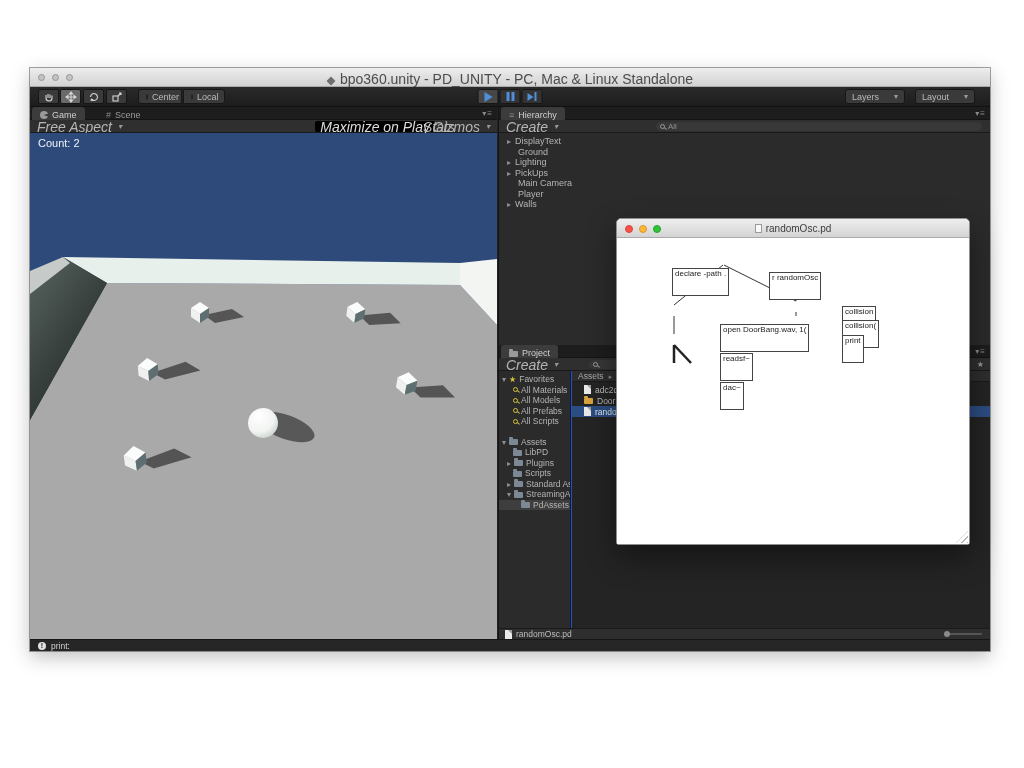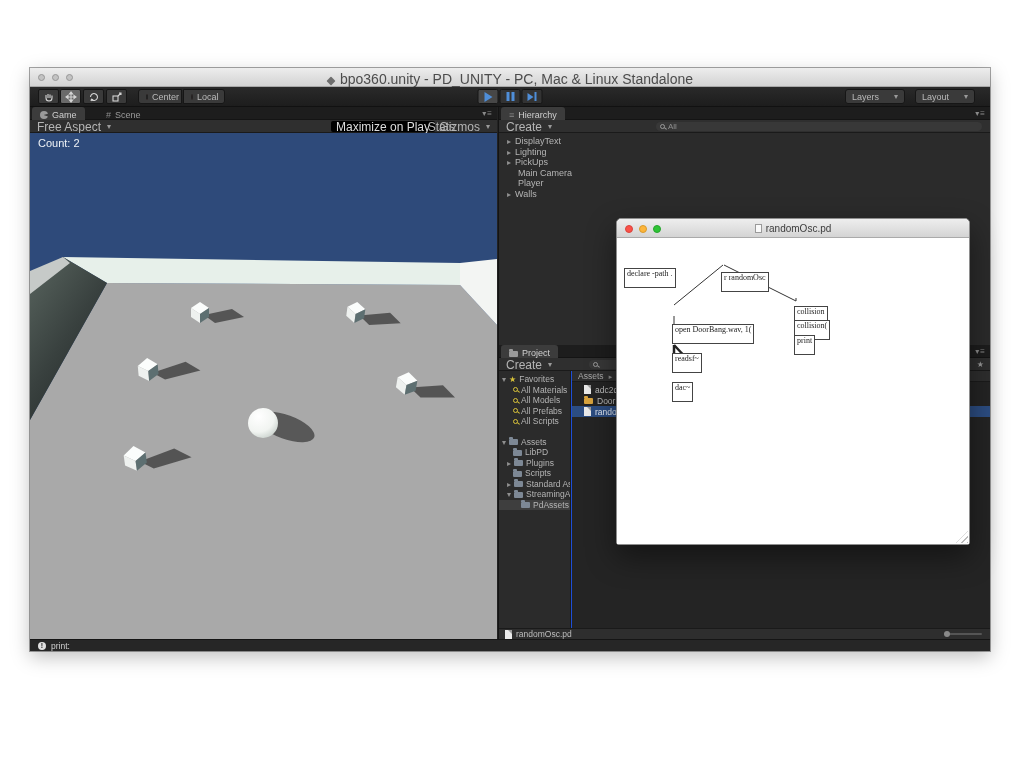--- a/index.html
+++ b/index.html
@@ -41,21 +41,21 @@
   .panel-menu::before { content:"▾≡"; }
   .subbar { position:absolute; left:0; right:0; height:13px; background:#2f2f2f; border-bottom:1px solid #1a1a1a; color:#b0b0b0; font-size:9px; }
   .tri-r::before { content:"▸"; color:#8f8f8f; font-size:8px; }
   .tri-d::before { content:"▾"; color:#8f8f8f; font-size:8px; }
 
   
   .game-panel { position:absolute; left:0; top:39px; width:467px; height:532px; background:#222; }
   .game-icon { display:inline-block; width:8px; height:8px; border-radius:50%; background:#9a9a9a; clip-path:polygon(0 0,100% 0,100% 35%,45% 50%,100% 70%,100% 100%,0 100%); }
   .scene-icon { color:#8a8a8a; font-size:9px; }
   .gv-ctrl { top:13px; }
-  .gv-btn { position:absolute; top:1px; height:11px; display:flex; align-items:center; padding:0 5px; border-radius:2px; color:#b5b5b5; font-size:12px; }
+  .gv-btn { position:absolute; top:1px; height:11px; display:flex; align-items:center; padding:0 5px; border-radius:2px; color:#b5b5b5; font-size:14px;font-style:italic; }
   .gv-btn.hl { background:#000000; color:#ddd; }
   .viewport { position:absolute; left:0; top:26px; width:467px; height:506px; overflow:hidden; background:#2e4a7a; }
   .hud-count { position:absolute; left:8px; top:4px; color:#eef2f6; font-size:11px; }
 
   
   .hierarchy-panel { position:absolute; left:468px; top:39px; width:492px; height:238px; background:#2b2b2b; border-left:1px solid #141414; }
   .hier-content { position:absolute; left:0; top:26px; right:0; bottom:0; background:#2b2b2b; }
   .hrow { position:relative; height:10.5px; display:flex; align-items:center; padding-left:8px; gap:4px; color:#b4b4b4; font-size:9px; }
   .hrow .spacer { width:7px; display:inline-block; }
   .searchpill { position:absolute; left:157px; right:8px; top:2px; height:9px; background:#383838; border-radius:5px; display:flex; align-items:center; padding:0 4px; gap:3px; }
@@ -93,21 +93,21 @@
   .pd-window { position:absolute; left:616px; top:218px; width:354px; height:327px; background:#fff; border:1px solid #8e8e8e; border-radius:5px 5px 3px 3px; box-shadow:0 12px 30px rgba(0,0,0,.45); z-index:10; }
   .pd-titlebar { position:absolute; left:0; top:0; right:0; height:19px; background:linear-gradient(#eeeeee,#d4d4d4); border-bottom:1px solid #aaa; border-radius:5px 5px 0 0; }
   .pd-traffic { position:absolute; left:8px; top:6px; display:flex; gap:6px; }
   .pd-tl { width:8px; height:8px; border-radius:50%; }
   .pd-tl.red { background:#fb5149; border:1px solid #d8443c; }
   .pd-tl.yel { background:#fdb53a; border:1px solid #d99a2b; }
   .pd-tl.grn { background:#2ec436; border:1px solid #27a52e; }
   .pd-title { position:absolute; left:0; right:0; top:4px; text-align:center; color:#3c3c3c; font-size:10px; }
   .pd-doc { display:inline-block; width:7px; height:9px; background:#fafafa; border:1px solid #9a9a9a; margin-right:4px; vertical-align:-1px; }
   .pd-canvas { position:absolute; left:0; top:19px; right:0; bottom:0; background:#fff; }
-  .pd-box { position:absolute; height:20px; background:#fff; border:1px solid #444; color:#222; font-family:Liberation Serif, serif; font-size:8px; line-height:10px; padding:0 2px; white-space:nowrap; }
+  .pd-box { position:absolute; height:28px; background:#fff; border:1px solid #444; color:#222; font-family:Liberation Sans, sans-serif; font-size:8px; line-height:10px; padding:0 2px; white-space:nowrap;margin-left:48px; }
   .pd-wires { position:absolute; left:0; top:0; width:354px; height:308px; }
   .resize-grip { position:absolute; right:1px; bottom:1px; width:12px; height:12px; background:repeating-linear-gradient(135deg,#bbb 0 1px,transparent 1px 4px); clip-path:polygon(100% 0,100% 100%,0 100%); }
 </style>
 </head>
 <body>
 
 <div class="slide">
 
   <div class="unity-window">
 
@@ -278,20 +278,24 @@
           <span class="flt">All</span>
         </div>
       </div>
       <div class="hier-content">
         <div style="height:3px;"></div>
         <div class="hrow">
             <span class="tri-r"></span>
             <span>DisplayText</span>
           </div>
         <div class="hrow">
+            <span class="spacer"></span>
+            <span>Ground</span>
+          </div>
+        <div class="hrow">
             <span class="tri-r"></span>
             <span>Lighting</span>
           </div>
         <div class="hrow">
             <span class="tri-r"></span>
             <span>PickUps</span>
           </div>
         <div class="hrow">
             <span class="spacer"></span>
             <span>Main Camera</span>

